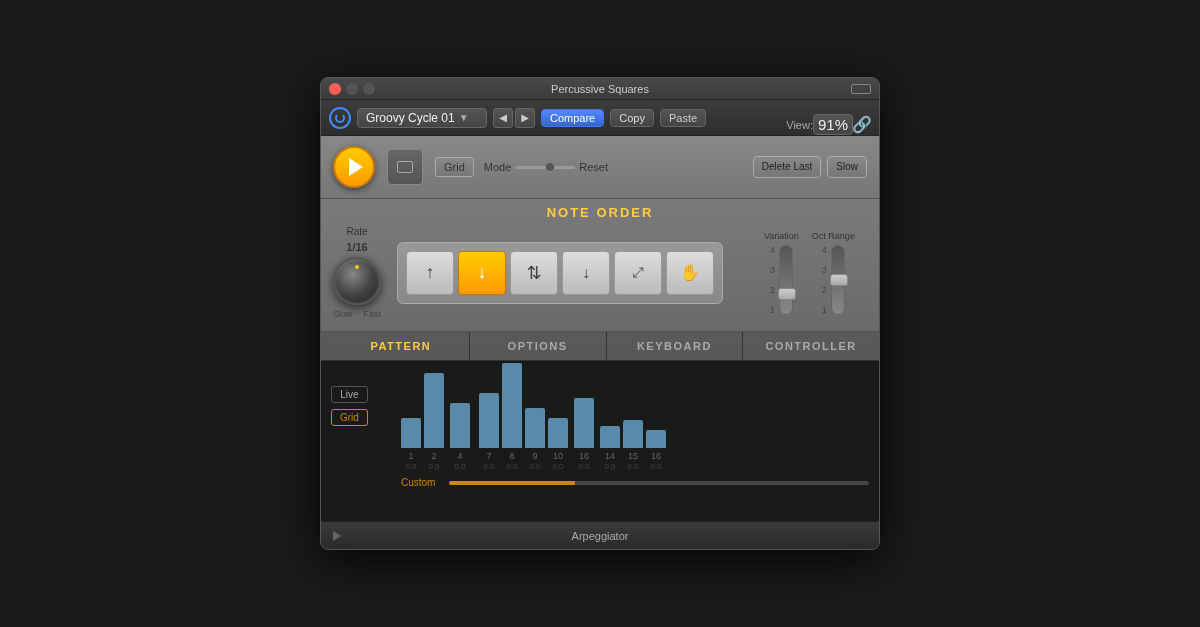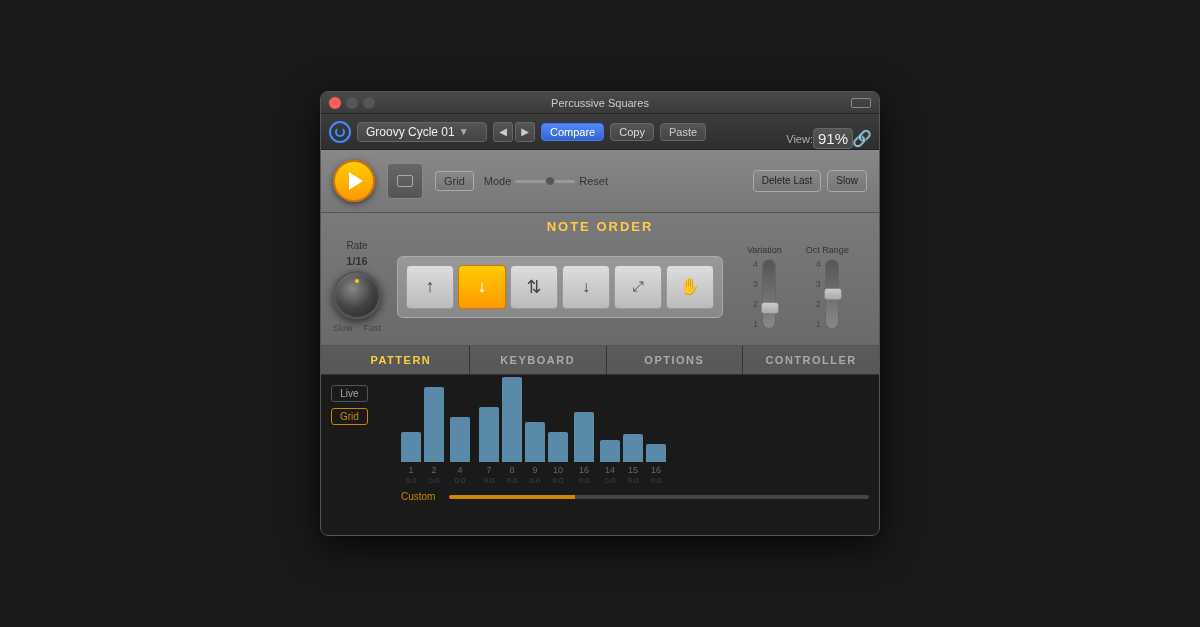--- a/index.html
+++ b/index.html
@@ -338,22 +338,22 @@
     }
     .note-btn.active {
       background: linear-gradient(to bottom, #ffcc00, #ff9900);
       border-color: #cc7700;
       color: #fff;
     }
 
     
     .right-sliders {
       display: flex;
-      gap: 24px;
-      margin-left: 8px;
+      gap: 13px;
+      margin-left: 25px;
     }
     .slider-group {
       display: flex;
       flex-direction: column;
       align-items: center;
       gap: 2px;
     }
     .slider-group-label {
       font-size: 9px;
       color: #333;
@@ -417,21 +417,21 @@
     
     .pattern-area {
       background: #1a1a1a;
       padding: 10px;
       min-height: 160px;
       position: relative;
     }
     .pattern-controls {
       position: absolute;
       left: 10px;
-      top: 10px;
+      top: 25px;
       display: flex;
       flex-direction: column;
       gap: 6px;
     }
     .pat-btn {
       background: transparent;
       border: 1px solid #555;
       border-radius: 3px;
       padding: 2px 8px;
       font-size: 10px;
@@ -649,22 +649,22 @@
             </div>
           </div>
         </div>
       </div>
     </div>
   </div>
 
   <div class="tabs-section">
     <div class="tabs-bar">
       <div class="tab active">PATTERN</div>
+      <div class="tab">OPTIONS</div>
       <div class="tab">KEYBOARD</div>
-      <div class="tab">OPTIONS</div>
       <div class="tab">CONTROLLER</div>
     </div>
 
     <div class="pattern-area">
       <div class="pattern-controls">
         <button class="pat-btn">Live</button>
         <button class="pat-btn active">Grid</button>
       </div>
 
       <div class="chart-area">
@@ -747,13 +747,19 @@
             </div>
           </div>
         <div class="custom-bar-row">
           <span class="custom-label">Custom</span>
           <div class="custom-slider"></div>
         </div>
       </div>
     </div>
   </div>
 
+  <div class="bottom-bar">
+    <div class="bottom-play">
+      <div class="bottom-play-triangle"></div>
+    </div>
+    <span class="bottom-title">Arpeggiator</span>
+  </div>
 </div>
 
 </body></html>

